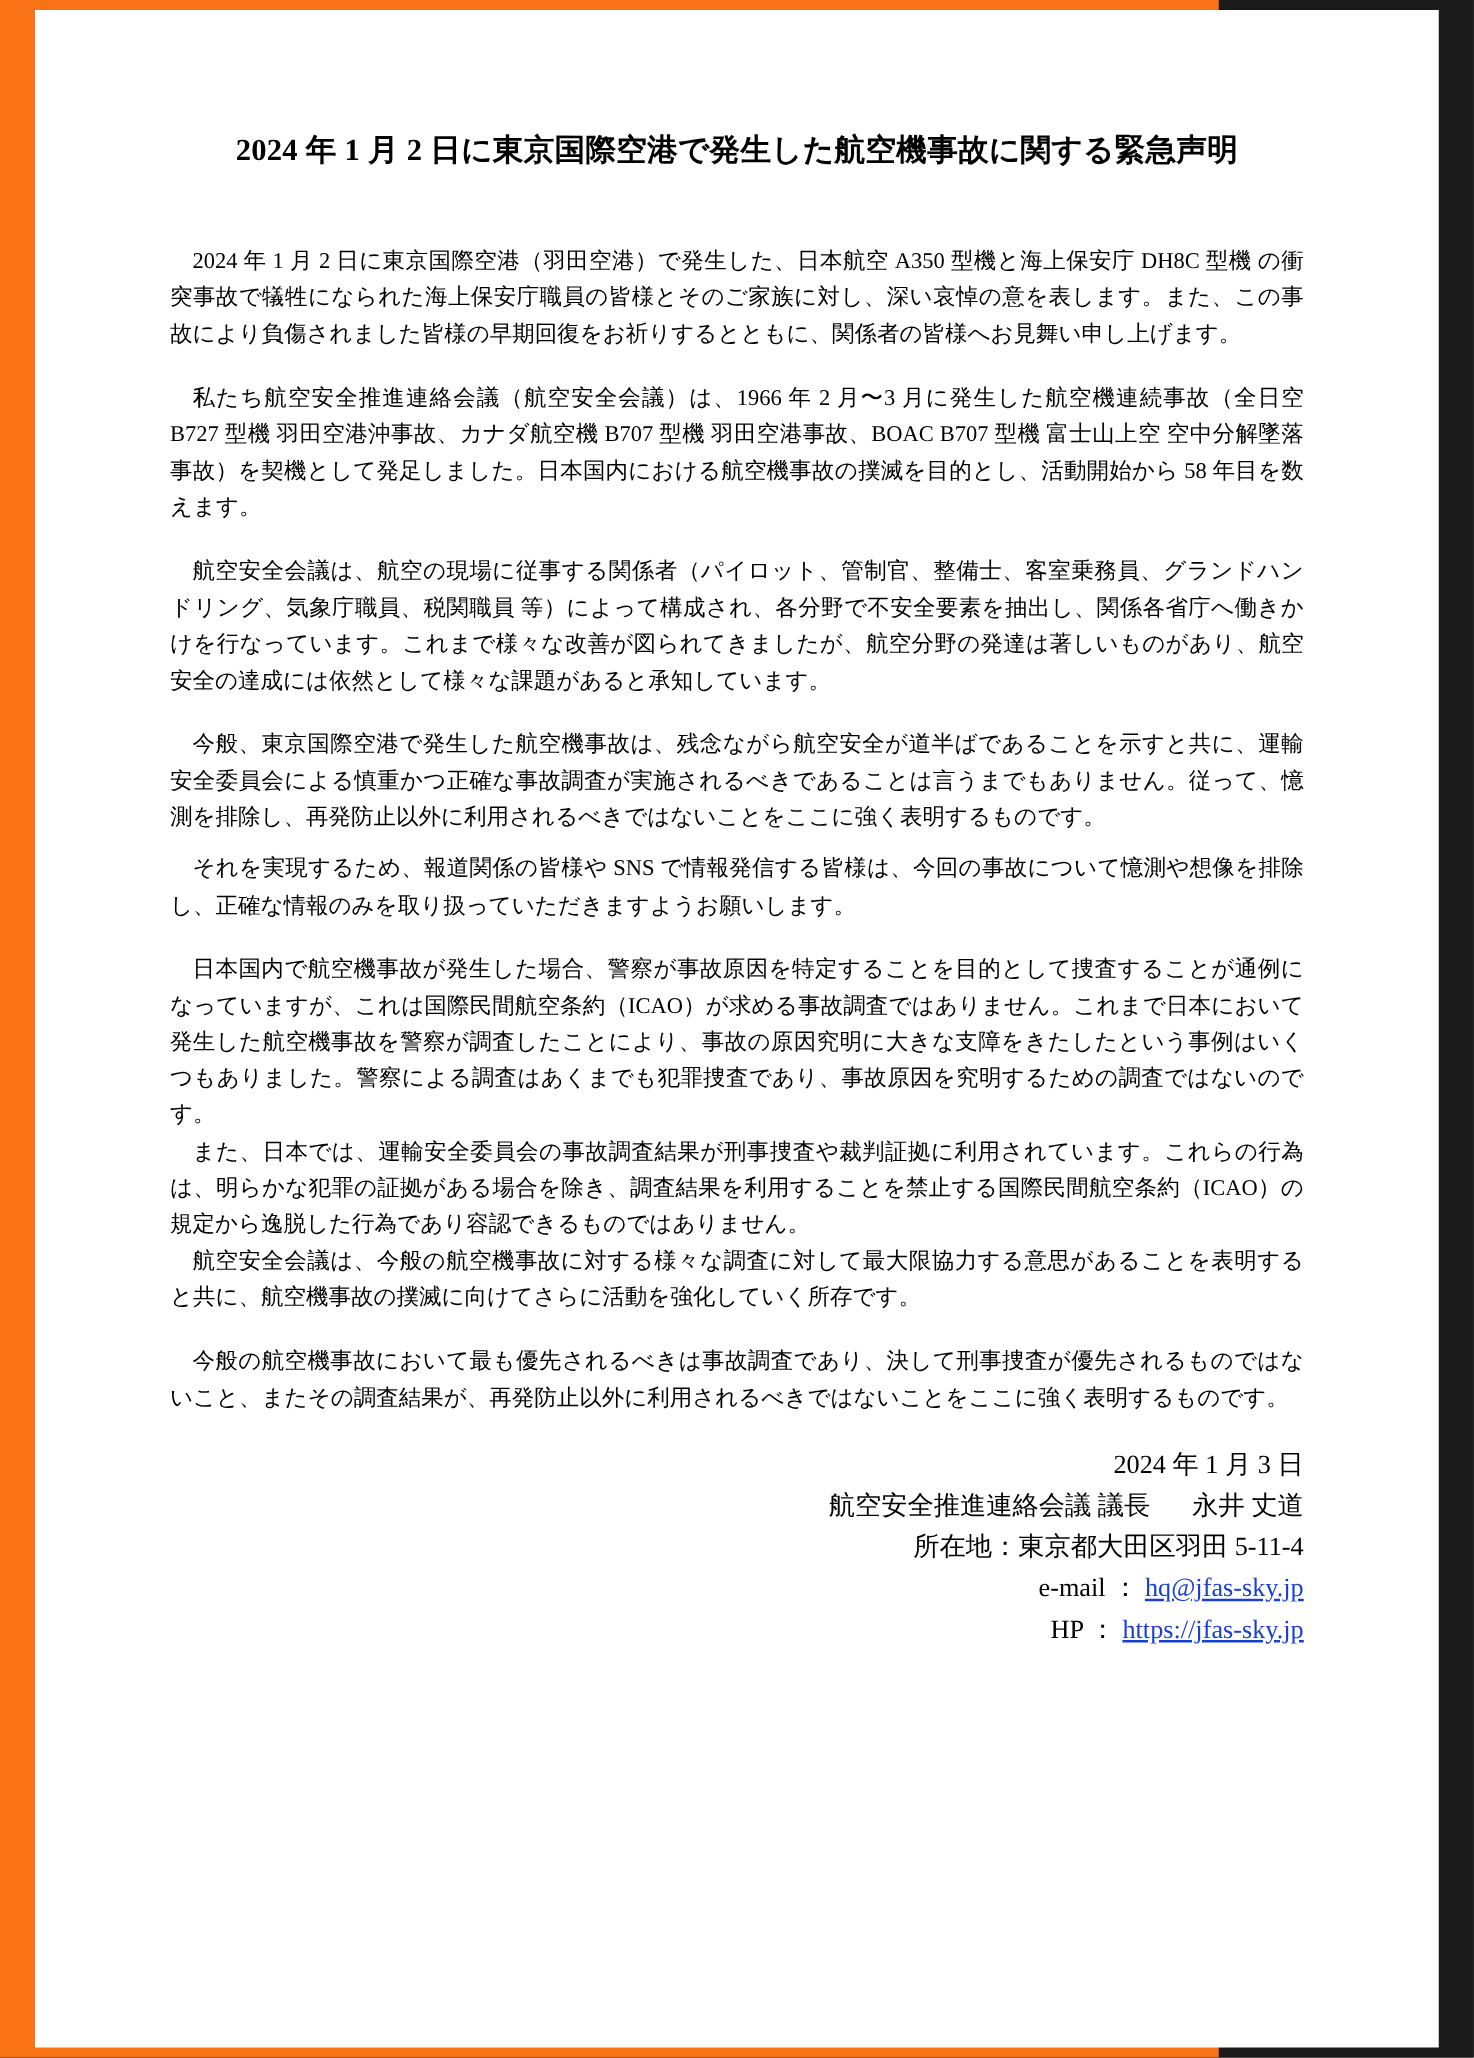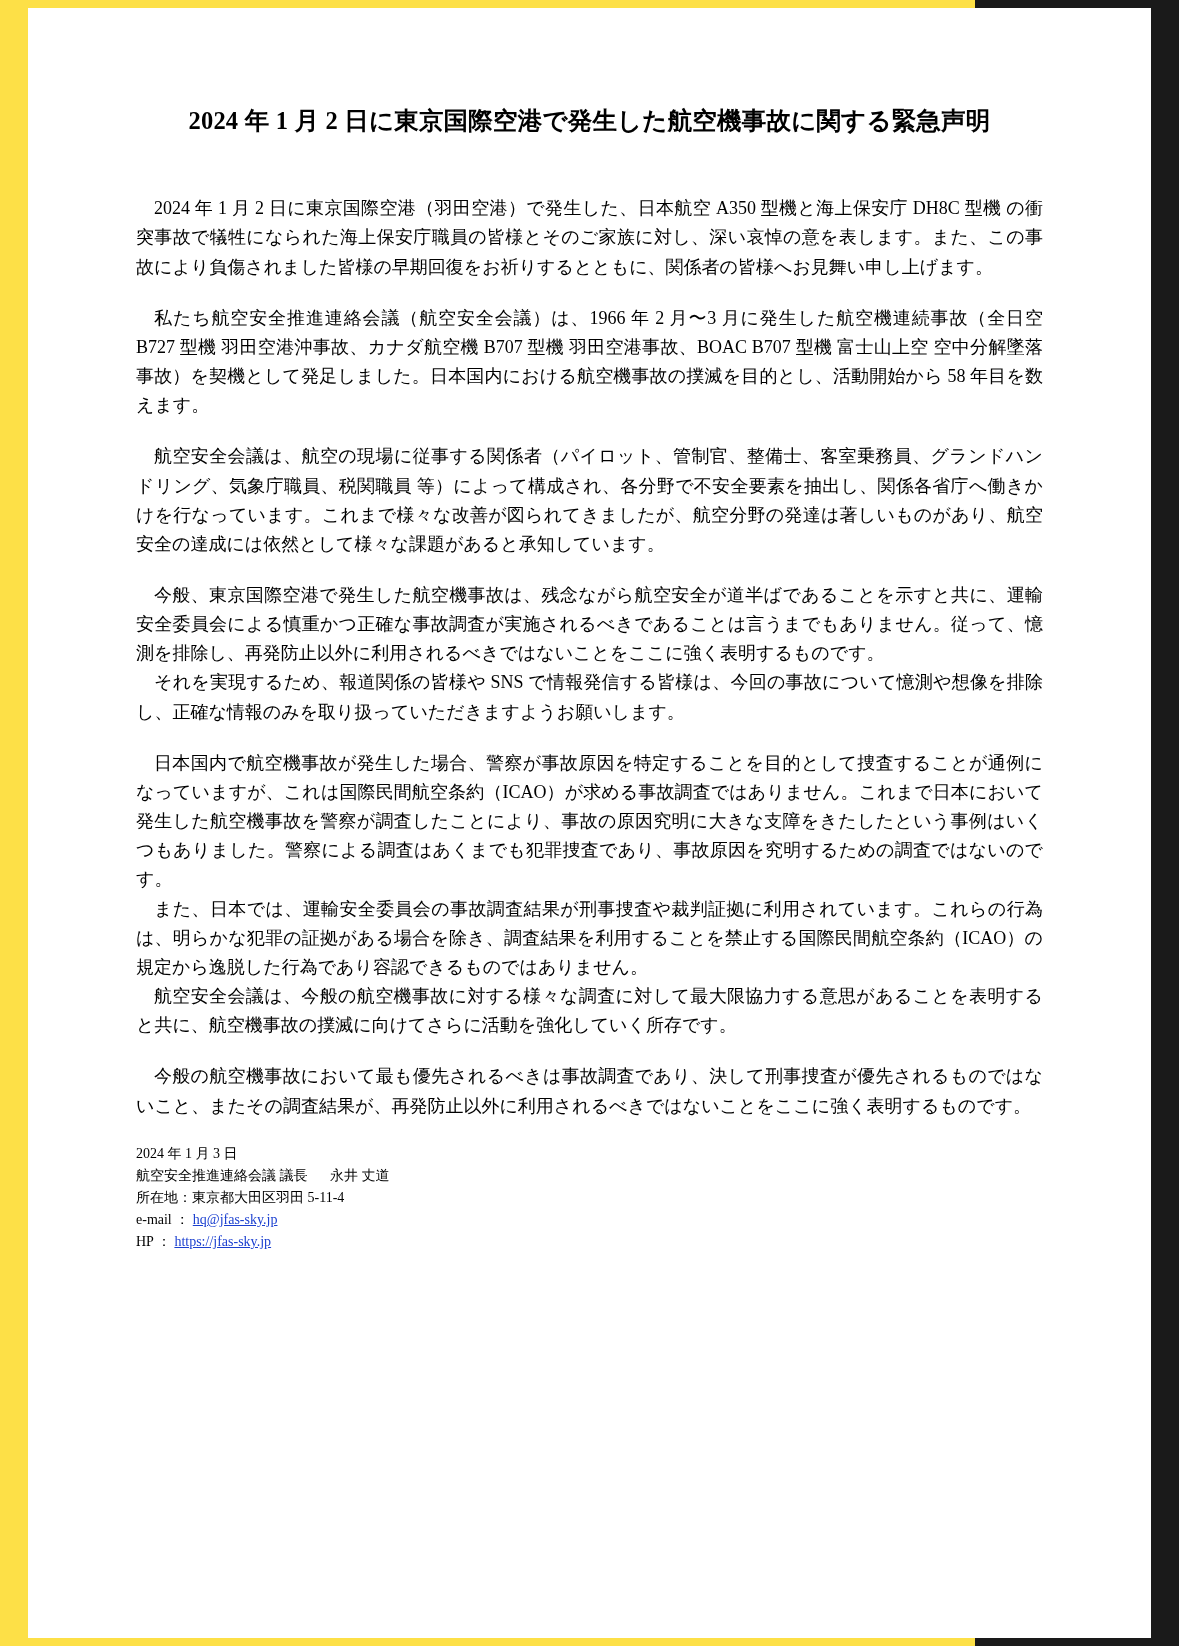--- a/index.html
+++ b/index.html
@@ -9,21 +9,21 @@
   }
   body {
     width: 1179px;
     height: 1646px;
     font-family: "Liberation Serif", "DejaVu Serif", serif;
     overflow: hidden;
   }
   .page-frame {
     width: 975px;
     height: 1646px;
-    background: #fde047;
+    background: #f97316;
     box-sizing: border-box;
     padding: 8px 28px 8px 28px;
   }
   .page {
     background: #ffffff;
     width: 1123px;
     height: 1630px;
     box-sizing: border-box;
     padding: 96px 108px 40px 108px;
     position: relative;
@@ -44,26 +44,26 @@
     color: #000;
     margin: 0 0 22px 0;
     text-align: justify;
     text-justify: inter-ideograph;
     text-indent: 1em;
   }
   .para.tight {
     margin-bottom: 0;
   }
   .para.cont {
-    margin-top: 0;
+    margin-top: 12px;
   }
   .sign-block {
     margin-top: 16px;
-    text-align: left;
-    font-size: 14px;
+    text-align: right;
+    font-size: 21px;
     line-height: 1.58;
     color: #000;
   }
   .sign-block div {
     white-space: nowrap;
   }
   a.link {
     color: #1a3fd0;
     text-decoration: underline;
   }

